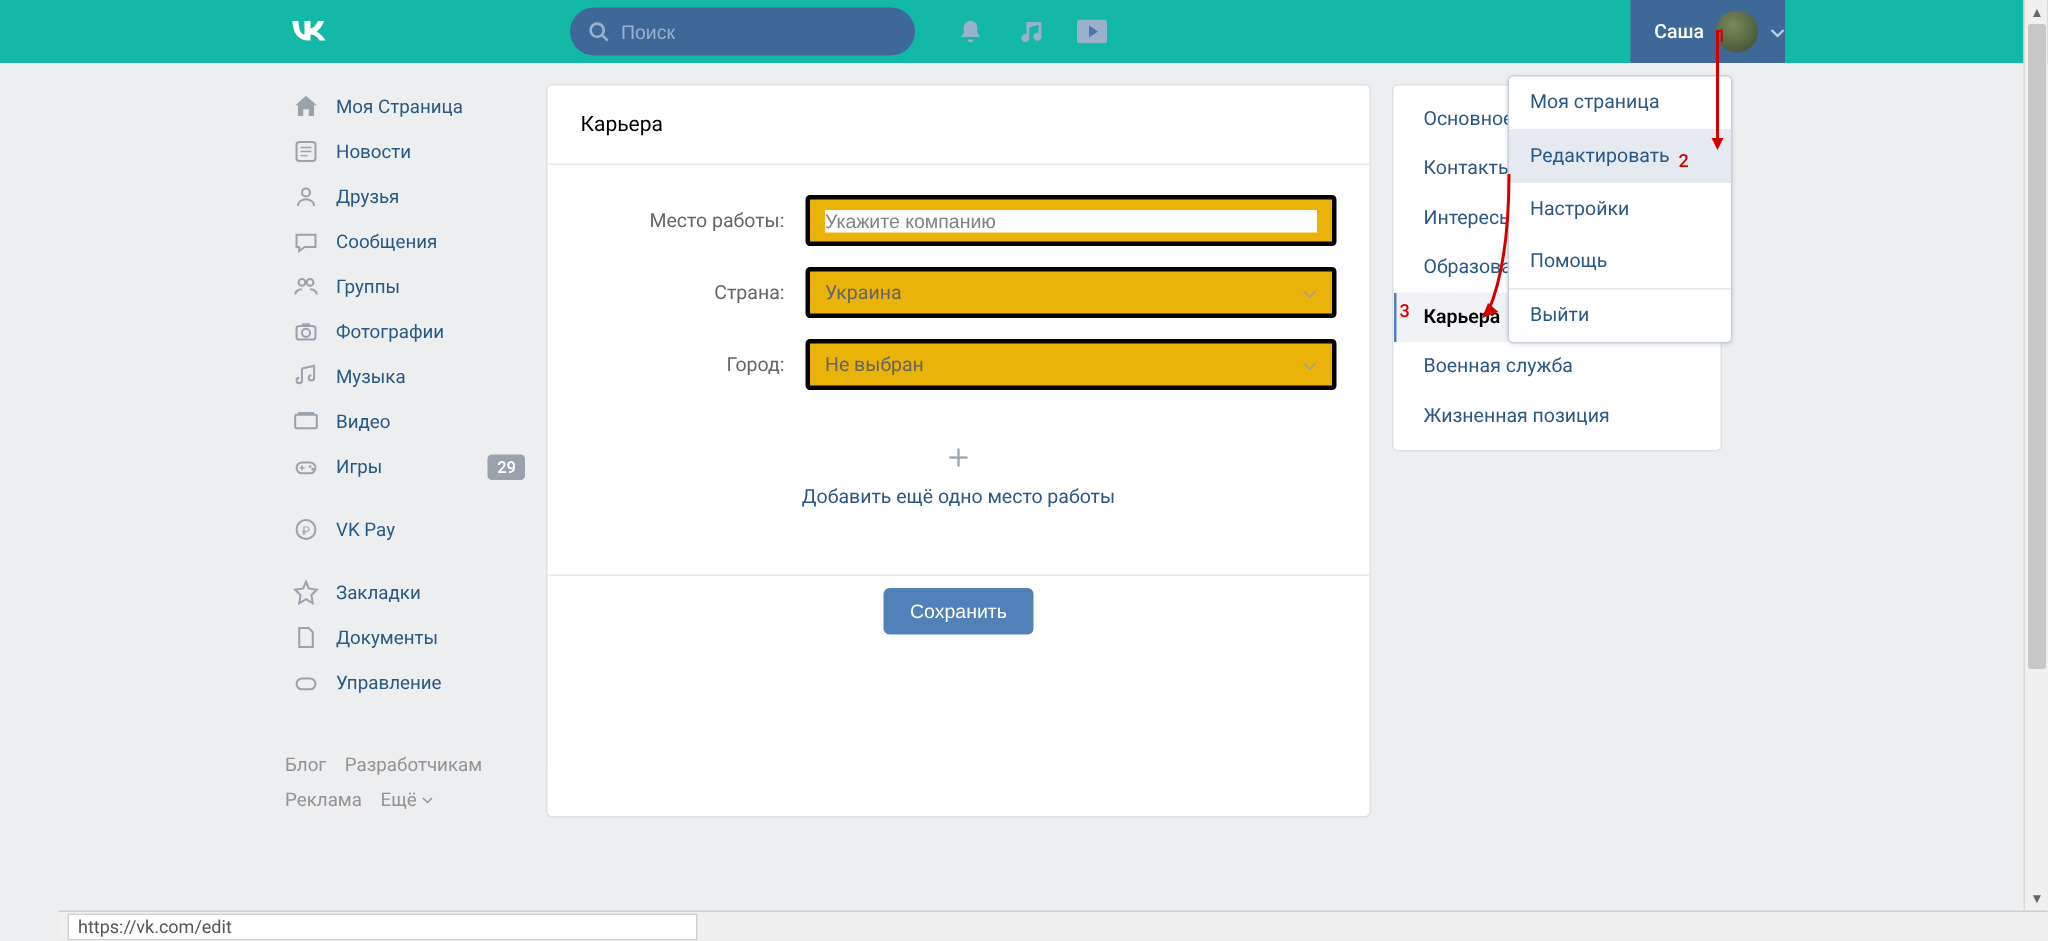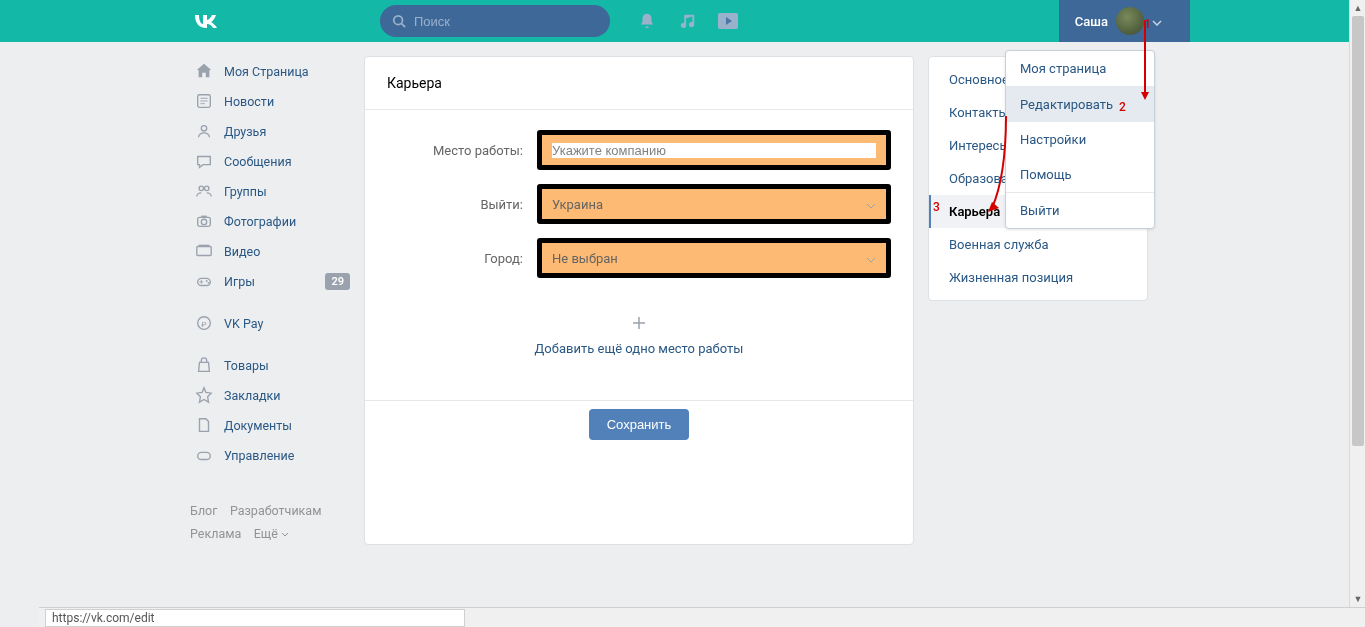--- a/index.html
+++ b/index.html
@@ -7,21 +7,21 @@
 
   
   .header { height: 42px; background: #14b8a6; display: flex; align-items: center; padding-left: 190px; position: relative; }
   .logo { color: #fff; font-weight: bold; font-size: 22px; letter-spacing: -1px; font-style: italic; }
   .search-wrap { margin-left: 160px; width: 230px; height: 32px; background: #3e6898; border-radius: 16px; display: flex; align-items: center; padding: 0 12px; }
   .search-icon { width: 14px; height: 14px; margin-right: 8px; }
   .search-input { background: transparent; border: none; outline: none; color: #c3d1e4; font-size: 13px; flex: 1; }
   .search-input::placeholder { color: #9ab1cc; }
   .header-icons { display: flex; align-items: center; margin-left: 28px; gap: 22px; }
   .hicon { color: #9ab1cc; display: flex; align-items: center; cursor: pointer; }
-  .user-block { position: absolute; right: 175px; top: 0; height: 42px; background: #3e6898; display: flex; align-items: center; padding: 0 28px 0 16px; gap: 8px; cursor: pointer; }
+  .user-block { position: absolute; right: 175px; top: 0; height: 42px; background: #3e6898; display: flex; align-items: center; padding: 0 0 0 16px; gap: 8px; cursor: pointer; }
   .user-name { color: #fff; font-weight: 500; }
   .avatar { width: 28px; height: 28px; border-radius: 50%; background: radial-gradient(circle at 40% 35%, #7a8a5a, #3a4a30); }
   .chev { color: #c3d1e4; }
 
   
   .dropdown { position: absolute; top: 50px; left: 1005px; width: 150px; background: #fff; border: 1px solid #c5d0db; border-radius: 4px; box-shadow: 0 1px 3px rgba(0,0,0,.1); z-index: 10; }
   .dd-item { padding: 10px 14px; font-size: 13px; color: #2a5885; cursor: pointer; }
   .dd-item.hover { background: #e4eaf0; }
   .dd-sep { height: 1px; background: #e7e8ec; margin: 0; }
 
@@ -39,21 +39,21 @@
   .footer-links { margin-top: 18px; color: #939393; font-size: 12.5px; line-height: 1.8; }
   .footer-links span { cursor: pointer; }
 
   
   .main { width: 550px; background: #fff; border: 1px solid #dce1e6; border-radius: 4px; }
   .main-header { padding: 18px 22px; border-bottom: 1px solid #e7e8ec; }
   .main-title { font-size: 14px; font-weight: 400; }
   .form { padding: 20px 22px; }
   .form-row { display: flex; align-items: center; margin-bottom: 14px; }
   .form-label { width: 150px; text-align: right; padding-right: 14px; color: #656565; font-size: 13px; }
-  .form-input, .form-select { flex: 1; height: 34px; border: 5px solid #000000; border-radius: 3px; padding: 15px 10px; font-size: 13px; color: #656565; background: #fdba74; display: flex; align-items: center; justify-content: space-between; }
+  .form-input, .form-select { flex: 1; height: 34px; border: 3px solid #000000; border-radius: 3px; padding: 0 10px; font-size: 13px; color: #656565; background: #eab308; display: flex; align-items: center; justify-content: space-between; }
   .form-input input { border: none; outline: none; width: 100%; font-size: 13px; }
   .form-input input::placeholder { color: #828282; }
   .sel-caret { color: #99a2ad; }
   .add-row { display: flex; align-items: center; justify-content: center; gap: 8px; padding: 24px 0; color: #2a5885; cursor: pointer; flex-direction: column; }
   .save-row { border-top: 1px solid #e7e8ec; padding: 8px 0; display: flex; justify-content: center; }
   .save-btn { background: #5181b8; color: #fff; border: none; border-radius: 4px; padding: 8px 18px; font-size: 13px; cursor: pointer; }
 
   
   .rightcol { width: 220px; }
   .sections { background: #fff; border: 1px solid #dce1e6; border-radius: 4px; padding: 6px 0; }
@@ -192,20 +192,28 @@
             <rect x="3" y="6" width="14" height="10" rx="2" fill="none" stroke="currentColor" stroke-width="1.5"></rect>
             <circle cx="10" cy="11" r="3" fill="none" stroke="currentColor" stroke-width="1.5"></circle>
             <rect x="7" y="4" width="6" height="2" fill="currentColor"></rect>
           </svg>
         </span>
         <span class="nav-label">Фотографии</span>
       </div>
     <div class="nav-item">
         <span class="nav-icon">
           <svg viewBox="0 0 20 20">
+            <path fill="none" stroke="currentColor" stroke-width="1.5" d="M7 4v9a2 2 0 11-2-2M7 4l9-2v9a2 2 0 11-2-2"></path>
+          </svg>
+        </span>
+        <span class="nav-label">Музыка</span>
+      </div>
+    <div class="nav-item">
+        <span class="nav-icon">
+          <svg viewBox="0 0 20 20">
             <rect x="2" y="5" width="16" height="10" rx="1" fill="none" stroke="currentColor" stroke-width="1.5"></rect>
             <rect x="4" y="3" width="12" height="2" fill="currentColor"></rect>
           </svg>
         </span>
         <span class="nav-label">Видео</span>
       </div>
     <div class="nav-item">
         <span class="nav-icon">
           <svg viewBox="0 0 20 20">
             <rect x="3" y="7" width="14" height="8" rx="4" fill="none" stroke="currentColor" stroke-width="1.5"></rect>
@@ -224,28 +232,20 @@
         <span class="nav-icon">
           <svg viewBox="0 0 20 20">
             <circle cx="10" cy="10" r="7" fill="none" stroke="currentColor" stroke-width="1.5"></circle>
             <text x="10" y="14" text-anchor="middle" font-size="9" fill="currentColor">₽</text>
           </svg>
         </span>
         <span class="nav-label">VK Pay</span>
       </div>
 
     <div class="nav-gap"></div>
-    <div class="nav-item">
-        <span class="nav-icon">
-          <svg viewBox="0 0 20 20">
-            <path d="M5 7h10l1 10H4z M7 7V5a3 3 0 016 0v2" fill="none" stroke="currentColor" stroke-width="1.5"></path>
-          </svg>
-        </span>
-        <span class="nav-label">Товары</span>
-      </div>
     <div class="nav-item">
         <span class="nav-icon">
           <svg viewBox="0 0 20 20">
             <path d="M10 2l2 5 6 1-4 4 1 6-5-3-5 3 1-6-4-4 6-1z" fill="none" stroke="currentColor" stroke-width="1.5"></path>
           </svg>
         </span>
         <span class="nav-label">Закладки</span>
       </div>
     <div class="nav-item">
         <span class="nav-icon">
@@ -281,21 +281,21 @@
       <div class="main-title">Карьера</div>
     </div>
     <div class="form">
       <div class="form-row">
         <div class="form-label">Место работы:</div>
         <div class="form-input">
             <input placeholder="Укажите компанию" style="">
           </div>
       </div>
       <div class="form-row">
-        <div class="form-label">Выйти:</div>
+        <div class="form-label">Страна:</div>
         <div class="form-select">
             <span>Украина</span>
             <span class="sel-caret"><svg width="10" height="6" viewBox="0 0 10 6">
                 <path d="M1 1l4 4 4-4" stroke="#99a2ad" fill="none"></path>
               </svg></span>
           </div>
       </div>
       <div class="form-row">
         <div class="form-label">Город:</div>
         <div class="form-select">

